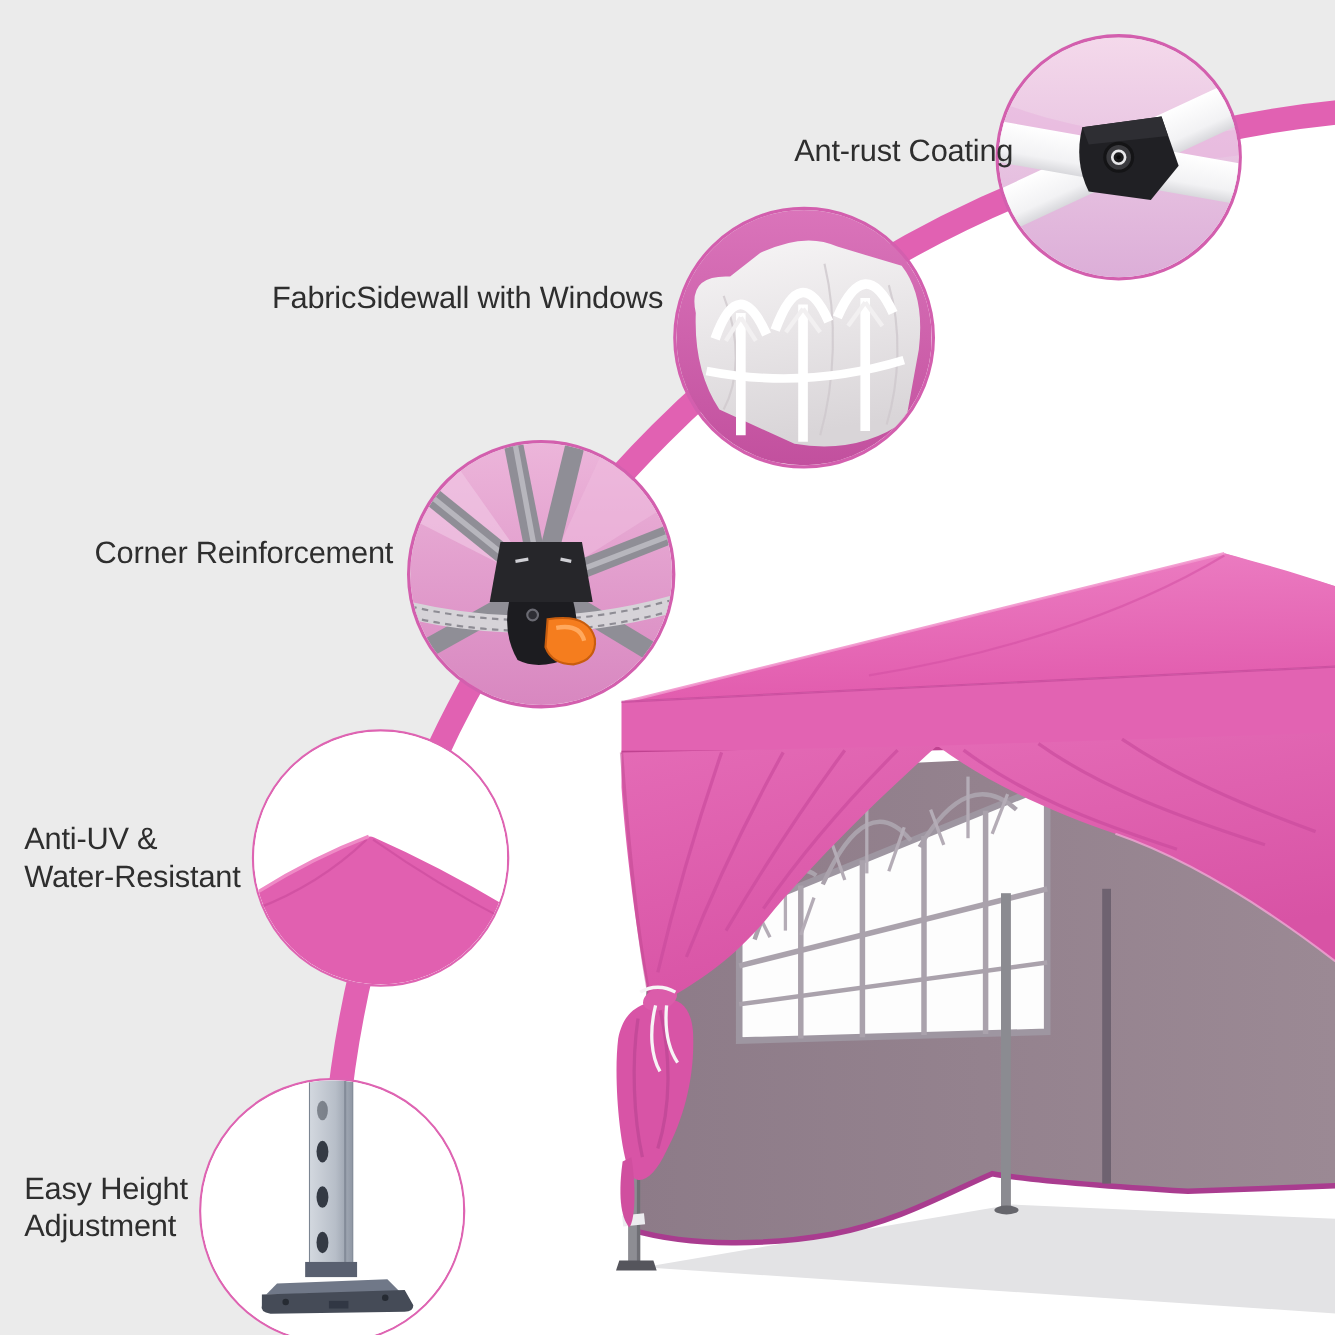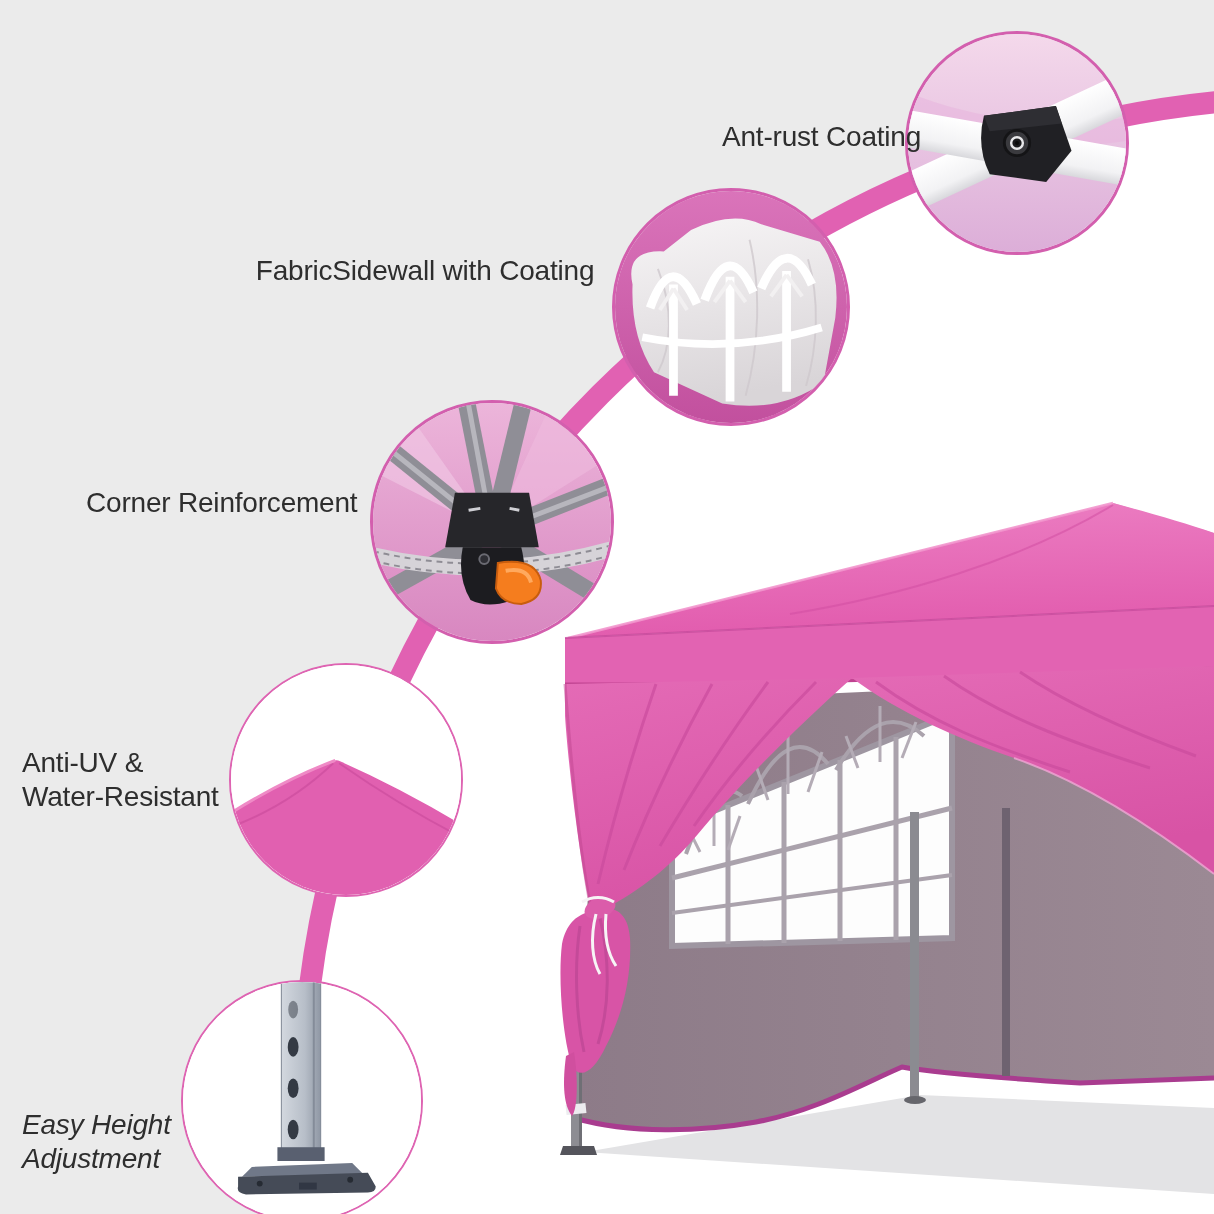--- a/index.html
+++ b/index.html
@@ -18,21 +18,21 @@
   .c3{left:370px;top:384px;width:244px;height:244px;}
   .c4{left:229px;top:647px;width:234px;height:234px;}
   .c5{left:181px;top:964px;width:242px;height:242px;}
   .label{position:absolute;z-index:4;color:#2e2e2e;font-size:28px;line-height:34px;
          letter-spacing:-0.2px;white-space:nowrap;}
   .label .ln{display:block;}
   .label-1{left:722px;top:104px;}
   .label-2{left:230px;top:238px;width:390px;text-align:center;}
   .label-3{left:86px;top:470px;}
   .label-4{left:22px;top:730px;}
-  .label-5{left:22px;top:1092px;font-style:italic;}
+  .label-5{left:22px;top:1048px;}
 </style>
 </head>
 <body>
 
 <div class="stage">
 
   <div class="bg-arc"></div>
 
   <svg class="tent" viewBox="0 0 1214 1214">
     <defs>
@@ -282,21 +282,21 @@
       <path fill="#454b57" d="M56,198 L188,194 L196,208 Q196,214 188,214 L64,216 Q54,214 56,208 Z"></path>
       <circle cx="78" cy="205" r="3" fill="#262b33"></circle>
       <circle cx="170" cy="201" r="3" fill="#262b33"></circle>
       <rect x="118" y="204" width="18" height="7" fill="#313744"></rect>
     </svg>
   </div>
 
   <div class="label label-1">Ant-rust Coating</div>
 
   <div class="label label-2">
-    <span class="ln">FabricSidewall with Coating</span>
+    <span class="ln">FabricSidewall with Windows</span>
   </div>
 
   <div class="label label-3">Corner Reinforcement</div>
 
   <div class="label label-4">
     <span class="ln">Anti-UV &amp;</span>
     <span class="ln">Water-Resistant</span>
   </div>
 
   <div class="label label-5">

